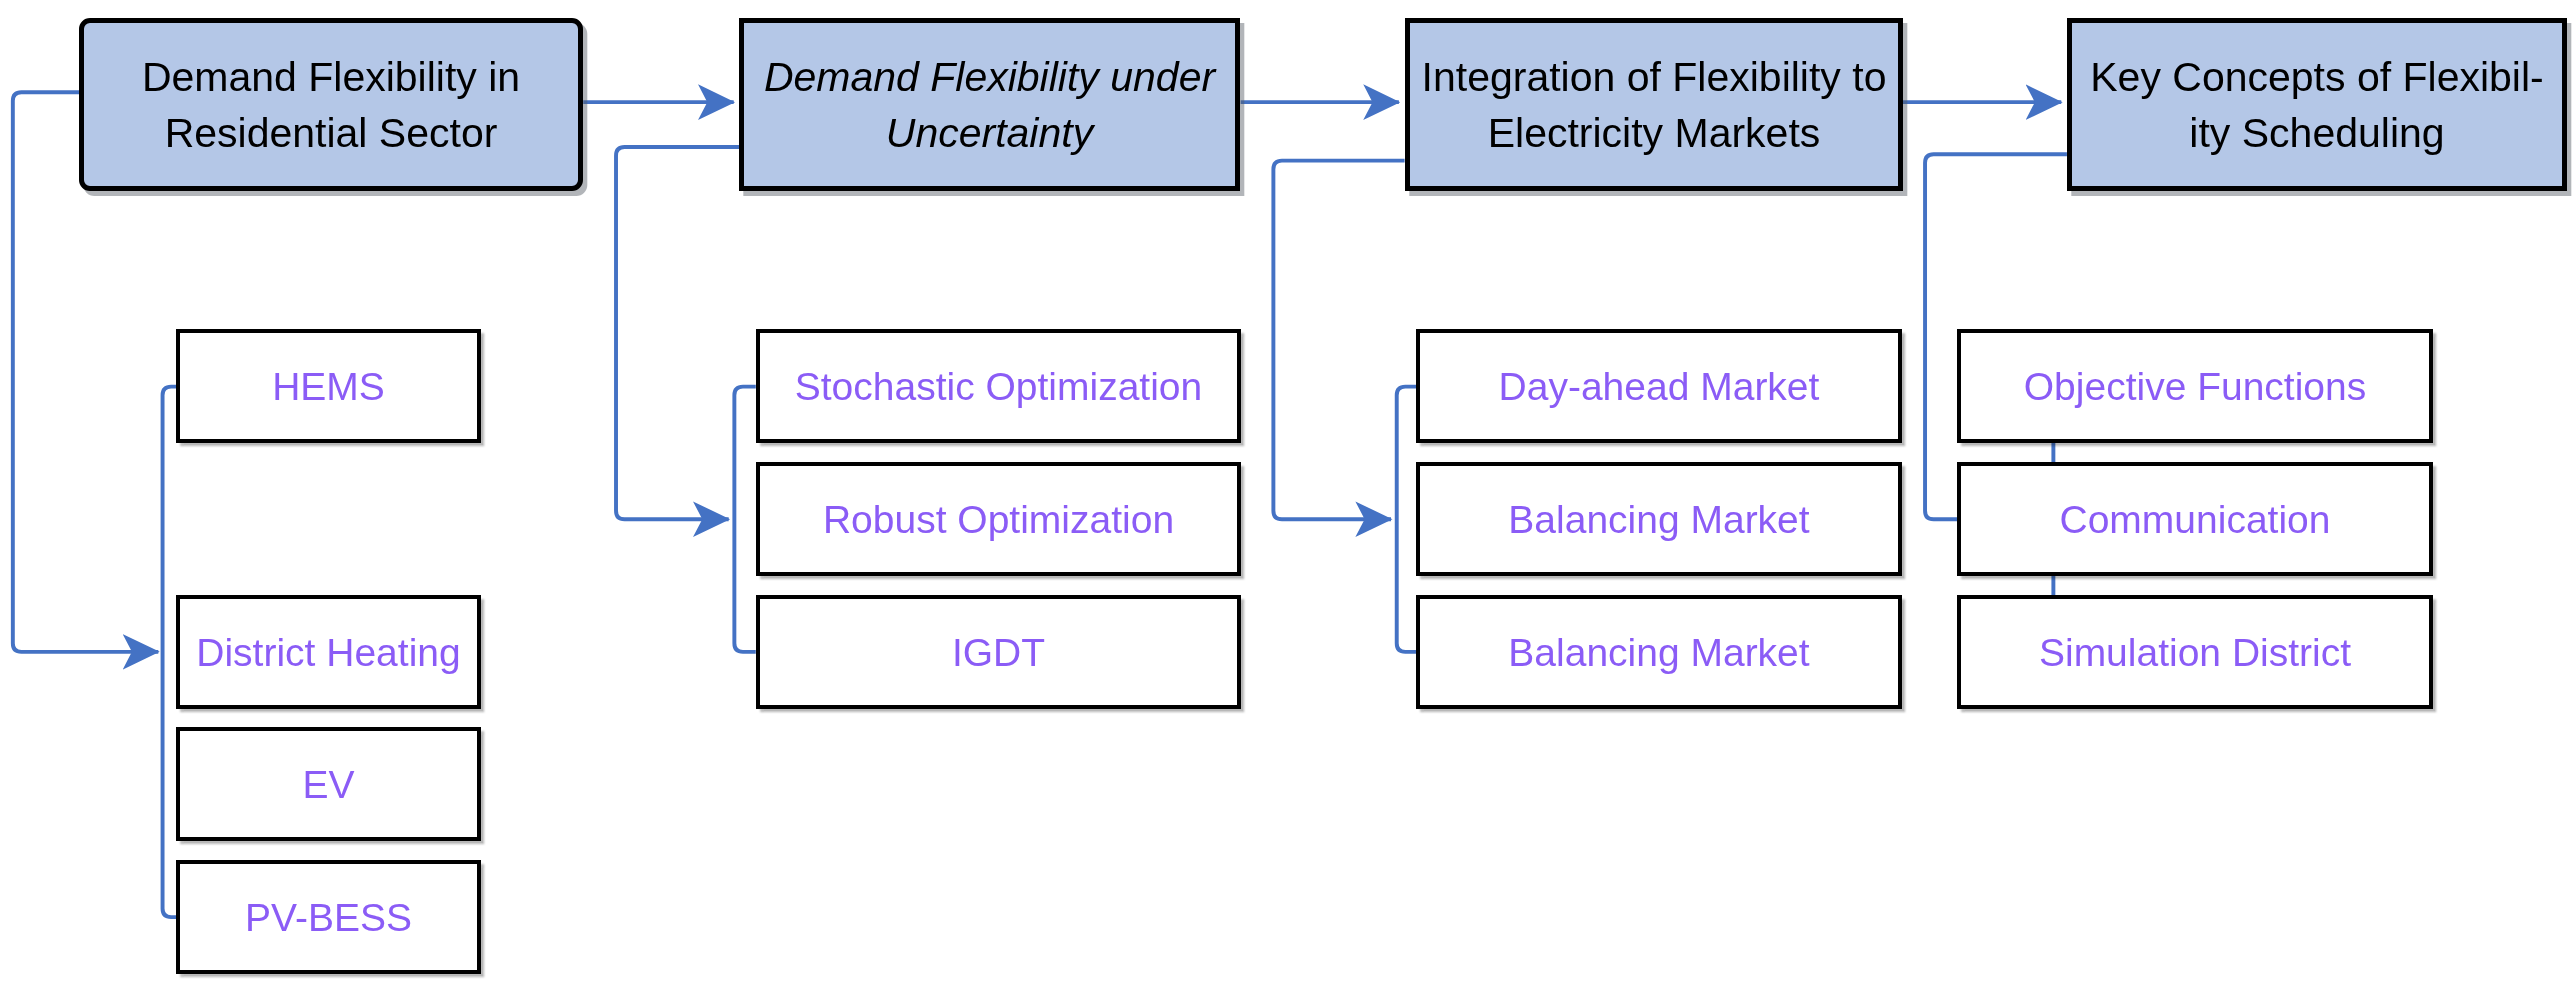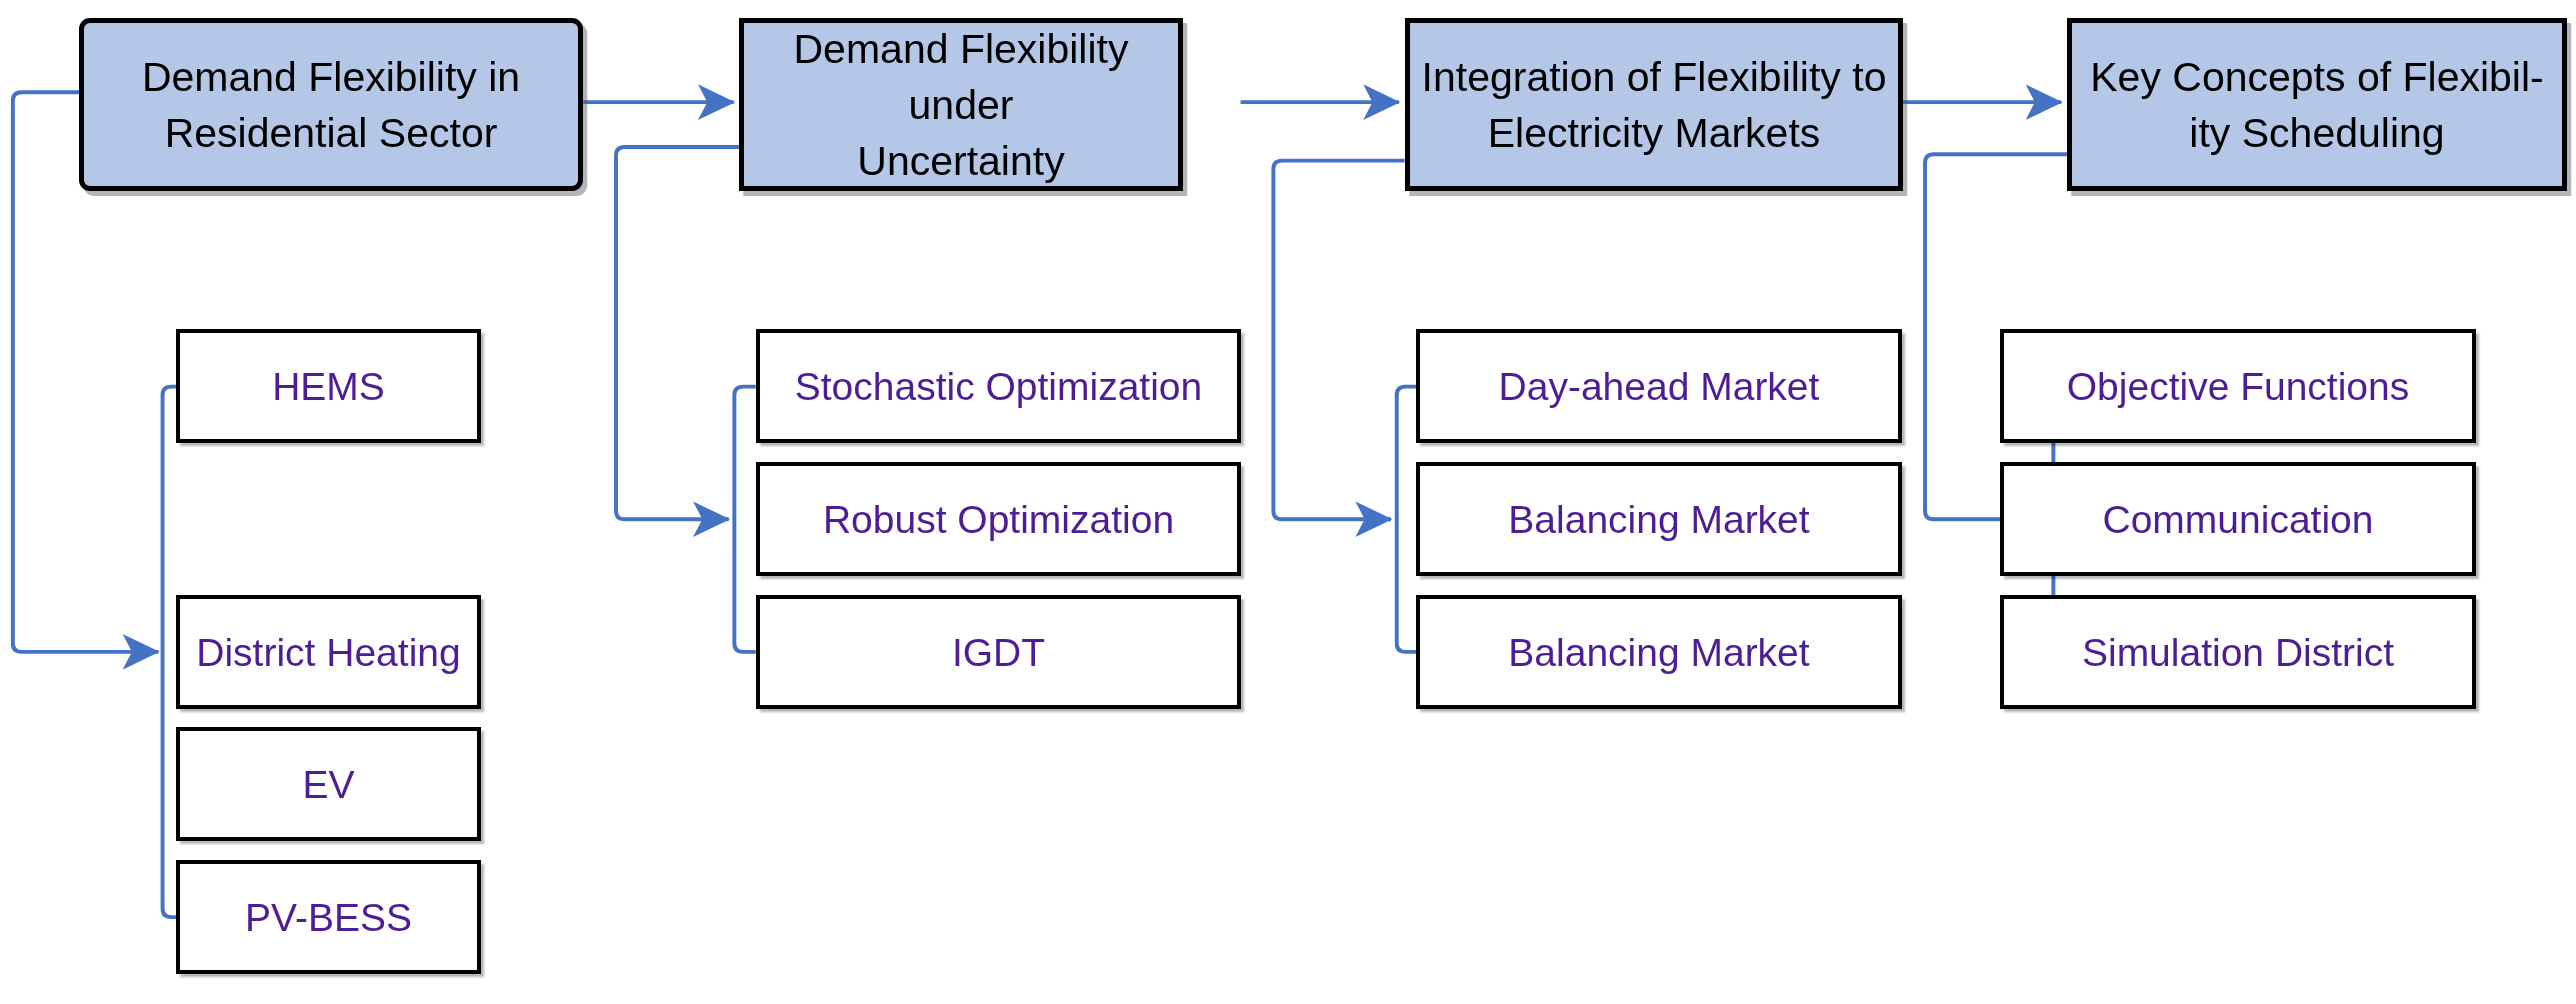--- a/index.html
+++ b/index.html
@@ -12,31 +12,31 @@
     background:#B4C7E7;border:5px solid #000000;
     box-shadow:4.3px 5px 0 rgba(85,90,100,0.45);
     display:flex;flex-direction:column;align-items:center;justify-content:center;
     text-align:center;font-size:41px;line-height:56px;color:#000;
   }
   .sub-box{
     position:absolute;height:114px;box-sizing:border-box;
     background:#FFFFFF;border:4.3px solid #000000;
     box-shadow:3.6px 4.3px 2.1px rgba(0,0,0,0.28);
     display:flex;align-items:center;justify-content:center;
-    text-align:center;font-size:39px;line-height:43px;color:#4c1d95;
+    text-align:center;font-size:39px;line-height:43px;color:#8b5cf6;
     white-space:nowrap;
   }
   .mb1{left:79px;width:504px;border-radius:11px;}
-  .mb2{left:739px;width:444px;}
+  .mb2{left:739px;width:501px;font-style:italic;}
   .mb3{left:1405px;width:498px;}
   .mb4{left:2067px;width:500px;}
   .c1{left:176px;width:305px;}
   .c2{left:756px;width:485px;}
   .c3{left:1416px;width:486px;}
-  .c4{left:2000px;width:476px;}
+  .c4{left:1957px;width:476px;}
   .r0{top:329px;}
   .r1{top:462px;}
   .r2{top:595px;}
   .r3{top:727px;}
   .r4{top:860px;}
 </style>
 </head>
 <body>
 
 <div class="canvas">

